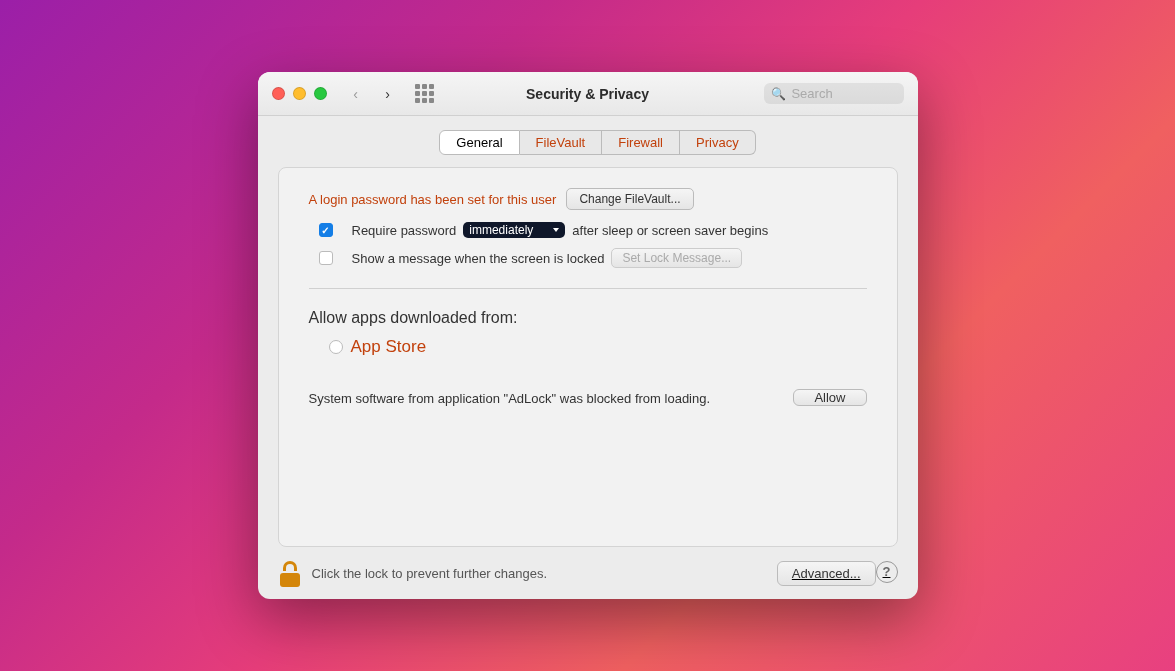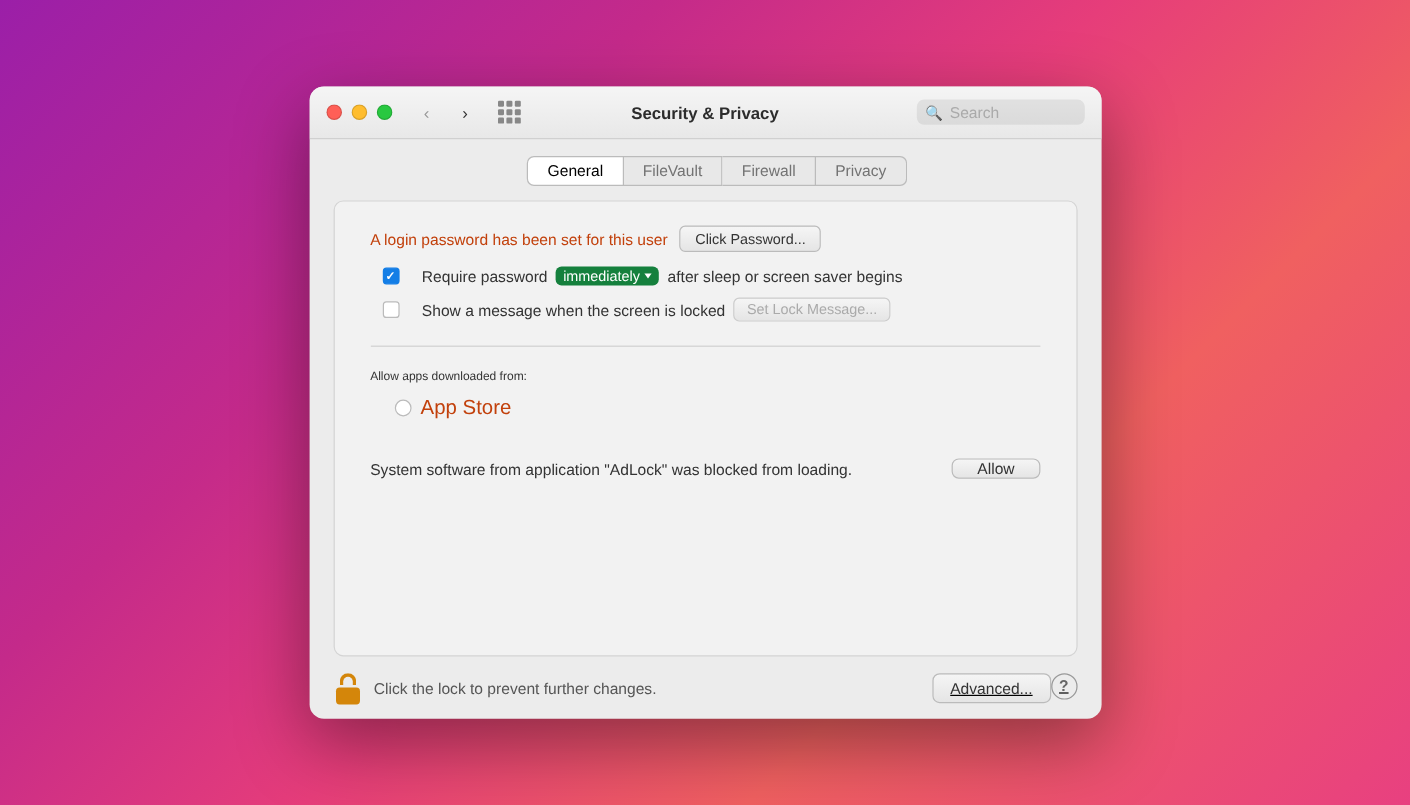--- a/index.html
+++ b/index.html
@@ -120,21 +120,21 @@
       display: flex;
       justify-content: center;
       padding: 14px 0 0;
       gap: 0;
       margin-left: 20px;
     }
 
     .tab {
       padding: 4px 16px;
       font-size: 13px;
-      color: #737373;
+      color: #c2410c;
       cursor: pointer;
       border: 1px solid #bbb;
       background: #e8e8e8;
       position: relative;
     }
 
     .tab:first-child {
       border-radius: 6px 0 0 6px;
     }
 
@@ -221,24 +221,24 @@
 
     .checkbox-label {
       font-size: 13px;
       color: #333;
       padding-left: 12px;
     }
 
     .dropdown-inline {
       display: inline-flex;
       align-items: center;
-      background: #15803d;
+      background: #0f172a;
       border-radius: 5px;
       padding: 1px 6px;
-      gap: 4px;
+      gap: 20px;
       cursor: pointer;
     }
 
     .dropdown-inline-text {
       font-size: 12px;
       color: white;
     }
 
     .dropdown-arrow {
       width: 0;
@@ -267,21 +267,21 @@
       height: 1px;
       background: #d0d0d0;
       margin: 20px 0;
     }
 
     .allow-apps-section {
       margin-bottom: 16px;
     }
 
     .allow-apps-title {
-      font-size: 10px;
+      font-size: 16px;
       color: #333;
       margin-bottom: 10px;
     }
 
     .radio-row {
       display: flex;
       align-items: center;
       gap: 8px;
       margin-left: 20px;
       margin-bottom: 8px;
@@ -449,21 +449,21 @@
     <div class="tab active">General</div>
     <div class="tab">FileVault</div>
     <div class="tab">Firewall</div>
     <div class="tab">Privacy</div>
   </div>
 
   <div class="content">
 
     <div class="login-password-row">
       <span class="login-password-text">A login password has been set for this user</span>
-      <button class="change-password-btn">Click Password...</button>
+      <button class="change-password-btn">Change FileVault...</button>
     </div>
 
     <div class="checkbox-row">
       <div class="checkbox checked"></div>
       <span class="checkbox-label">Require password</span>
       <div class="dropdown-inline">
         <span class="dropdown-inline-text">immediately</span>
         <div class="dropdown-arrow"></div>
       </div>
       <span class="after-text">after sleep or screen saver begins</span>

